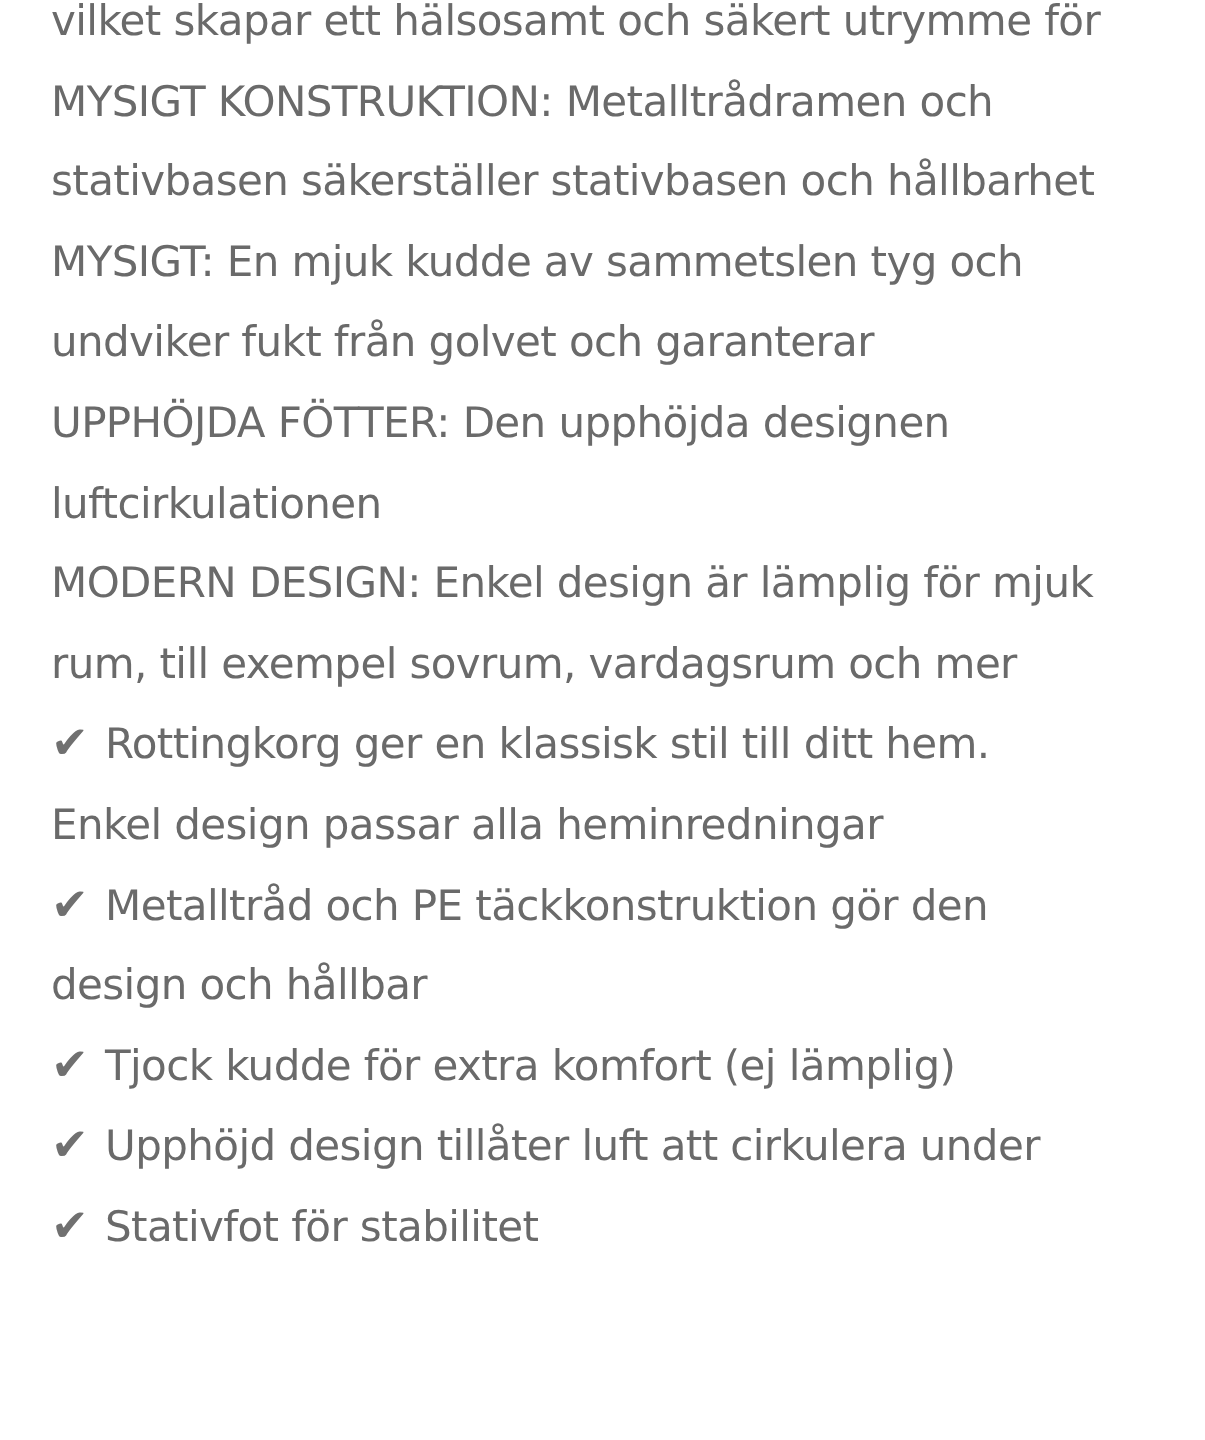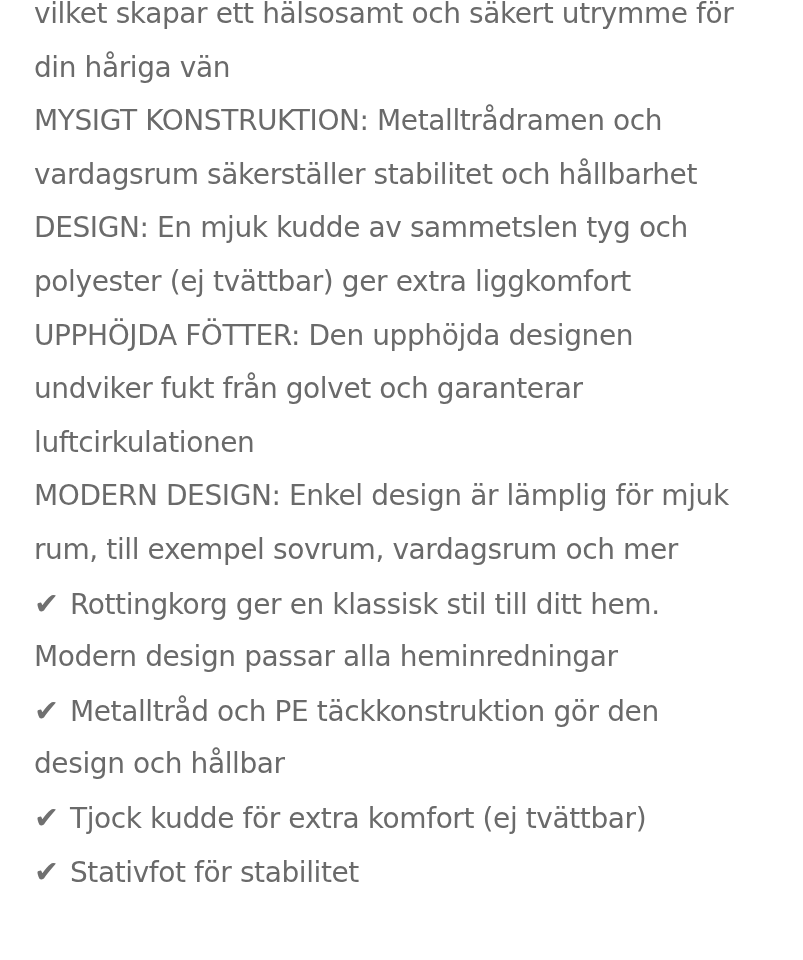--- a/index.html
+++ b/index.html
@@ -34,42 +34,43 @@
       width: 36px;
       color: #707070;
       font-size: 30px;
     }
   </style>
 </head>
 <body>
 
 <div class="doc">
   <span class="line">vilket skapar ett hälsosamt och säkert utrymme för</span>
-  <span class="line">din håriga vän</span>
   <span class="line">MYSIGT KONSTRUKTION: Metalltrådramen och</span>
-  <span class="line">vardagsrum säkerställer stabilitet och hållbarhet</span>
-  <span class="line">DESIGN: En mjuk kudde av sammetslen tyg och</span>
-  <span class="line">polyester (ej tvättbar) ger extra liggkomfort</span>
+  <span class="line">stativbasen säkerställer stativbasen och hållbarhet</span>
+  <span class="line">MYSIGT: En mjuk kudde av sammetslen tyg och</span>
+  <span class="line">undviker fukt från golvet och garanterar</span>
   <span class="line">UPPHÖJDA FÖTTER: Den upphöjda designen</span>
-  <span class="line">undviker fukt från golvet och garanterar</span>
   <span class="line">luftcirkulationen</span>
   <span class="line">MODERN DESIGN: Enkel design är lämplig för mjuk</span>
   <span class="line">rum, till exempel sovrum, vardagsrum och mer</span>
 
   <span class="line">
     <span class="check">✔</span><span>Rottingkorg ger en klassisk stil till ditt hem.</span>
   </span>
-  <span class="line">Modern design passar alla heminredningar</span>
+  <span class="line">Enkel design passar alla heminredningar</span>
 
   <span class="line">
     <span class="check">✔</span><span>Metalltråd och PE täckkonstruktion gör den</span>
   </span>
   <span class="line">design och hållbar</span>
 
   <span class="line">
-    <span class="check">✔</span><span>Tjock kudde för extra komfort (ej tvättbar)</span>
+    <span class="check">✔</span><span>Tjock kudde för extra komfort (ej lämplig)</span>
   </span>
 
+  <span class="line">
+    <span class="check">✔</span><span>Upphöjd design tillåter luft att cirkulera under</span>
+  </span>
 
   <span class="line">
     <span class="check">✔</span><span>Stativfot för stabilitet</span>
   </span>
 </div>
 
 </body></html>

